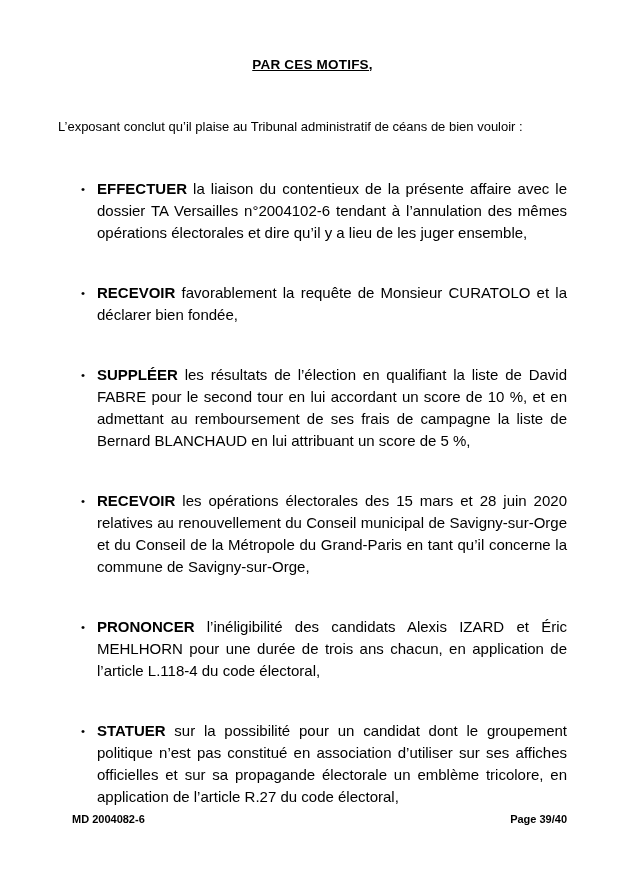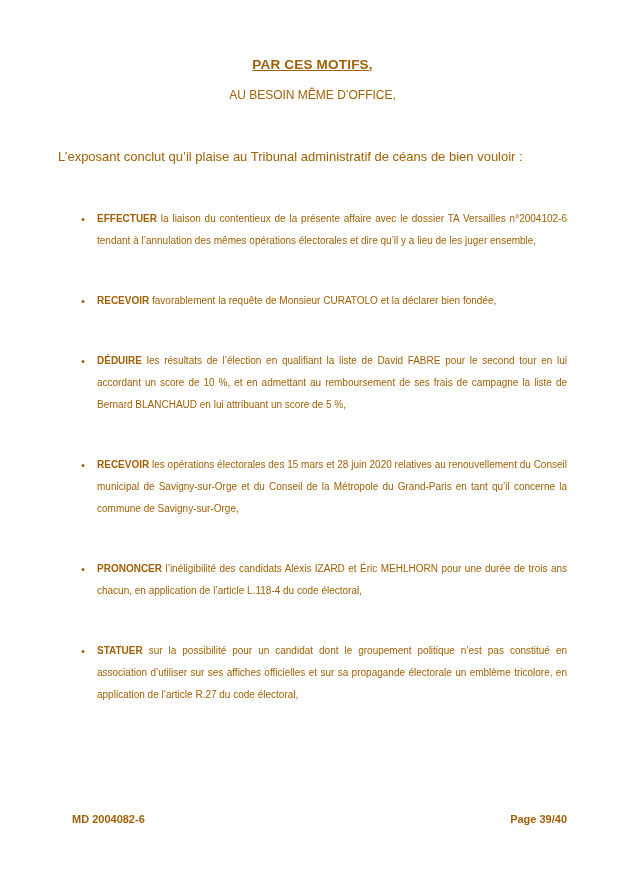--- a/index.html
+++ b/index.html
@@ -6,21 +6,21 @@
     margin: 0;
     padding: 0;
     background: #ffffff;
   }
   .page {
     position: relative;
     width: 625px;
     height: 884px;
     background: #ffffff;
     font-family: "Liberation Sans", "DejaVu Sans", sans-serif;
-    color: #a16207;
+    color: #000000;
     box-sizing: border-box;
     padding: 56px 58px 0 58px;
     overflow: hidden;
   }
   .title {
     text-align: center;
     font-size: 13.5px;
     font-weight: bold;
     text-decoration: underline;
     line-height: 17px;
@@ -46,21 +46,21 @@
   }
   .bullets {
     list-style: none;
     margin: 40px 0 0 0;
     padding: 0;
   }
   .bullet-item {
     position: relative;
     padding-left: 39px;
     margin-bottom: 38px;
-    font-size: 10px;
+    font-size: 15px;
     line-height: 22px;
     text-align: justify;
   }
   .bullet-item::before {
     content: "\2022";
     position: absolute;
     left: 23px;
     top: 0;
     font-size: 11.5px;
   }
@@ -81,28 +81,27 @@
   }
 </style>
 </head>
 <body>
 
 <div class="page">
 
   <h1 class="title">PAR CES MOTIFS,</h1>
 
 
-  <p class="subtitle-2">AU BESOIN MÊME D’OFFICE,</p>
 
   <p class="intro">L’exposant conclut qu’il plaise au Tribunal administratif de céans de bien vouloir :</p>
 
   <ul class="bullets">
     <li class="bullet-item"><span class="lead">EFFECTUER</span><span> la liaison du contentieux de la présente affaire avec le dossier TA Versailles n°2004102-6 tendant à l’annulation des mêmes opérations électorales et dire qu’il y a lieu de les juger ensemble,</span></li>
     <li class="bullet-item"><span class="lead">RECEVOIR</span><span> favorablement la requête de Monsieur CURATOLO et la déclarer bien fondée,</span></li>
-    <li class="bullet-item"><span class="lead">DÉDUIRE</span><span> les résultats de l’élection en qualifiant la liste de David FABRE pour le second tour en lui accordant un score de 10 %, et en admettant au remboursement de ses frais de campagne la liste de Bernard BLANCHAUD en lui attribuant un score de 5 %,</span></li>
+    <li class="bullet-item"><span class="lead">SUPPLÉER</span><span> les résultats de l’élection en qualifiant la liste de David FABRE pour le second tour en lui accordant un score de 10 %, et en admettant au remboursement de ses frais de campagne la liste de Bernard BLANCHAUD en lui attribuant un score de 5 %,</span></li>
     <li class="bullet-item"><span class="lead">RECEVOIR</span><span> les opérations électorales des 15 mars et 28 juin 2020 relatives au renouvellement du Conseil municipal de Savigny-sur-Orge et du Conseil de la Métropole du Grand-Paris en tant qu’il concerne la commune de Savigny-sur-Orge,</span></li>
     <li class="bullet-item"><span class="lead">PRONONCER</span><span> l’inéligibilité des candidats Alexis IZARD et Éric MEHLHORN pour une durée de trois ans chacun, en application de l’article L.118-4 du code électoral,</span></li>
     <li class="bullet-item"><span class="lead">STATUER</span><span> sur la possibilité pour un candidat dont le groupement politique n’est pas constitué en association d’utiliser sur ses affiches officielles et sur sa propagande électorale un emblème tricolore, en application de l’article R.27 du code électoral,</span></li>
   </ul>
 
   <div class="footer">
     <span>MD 2004082-6</span>
     <span>Page 39/40</span>
   </div>
 

